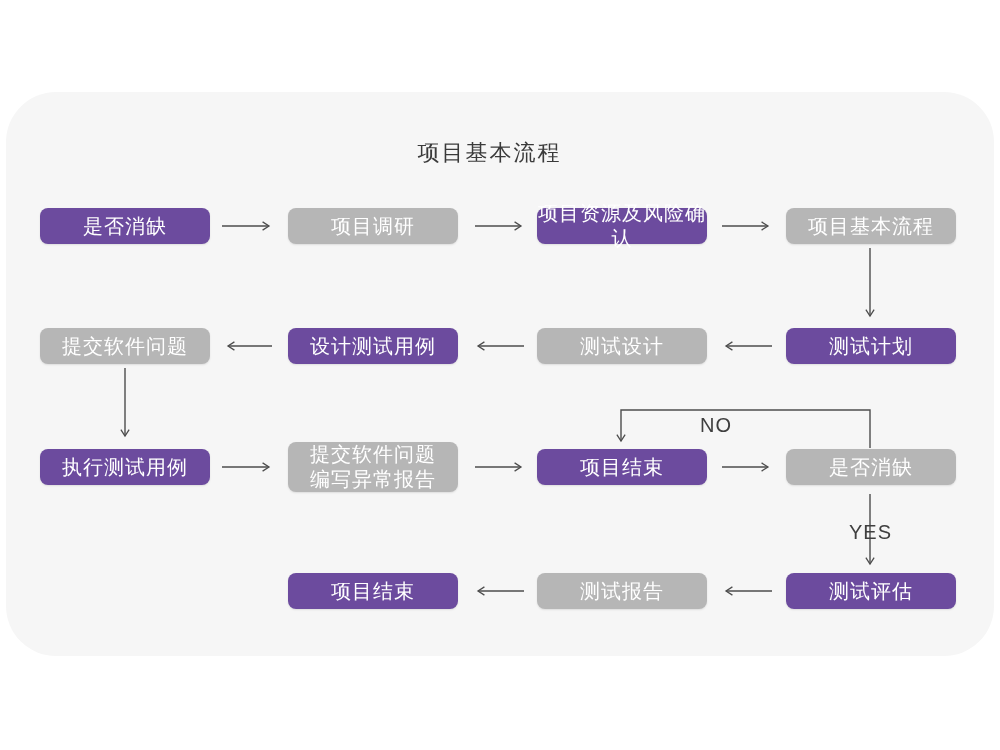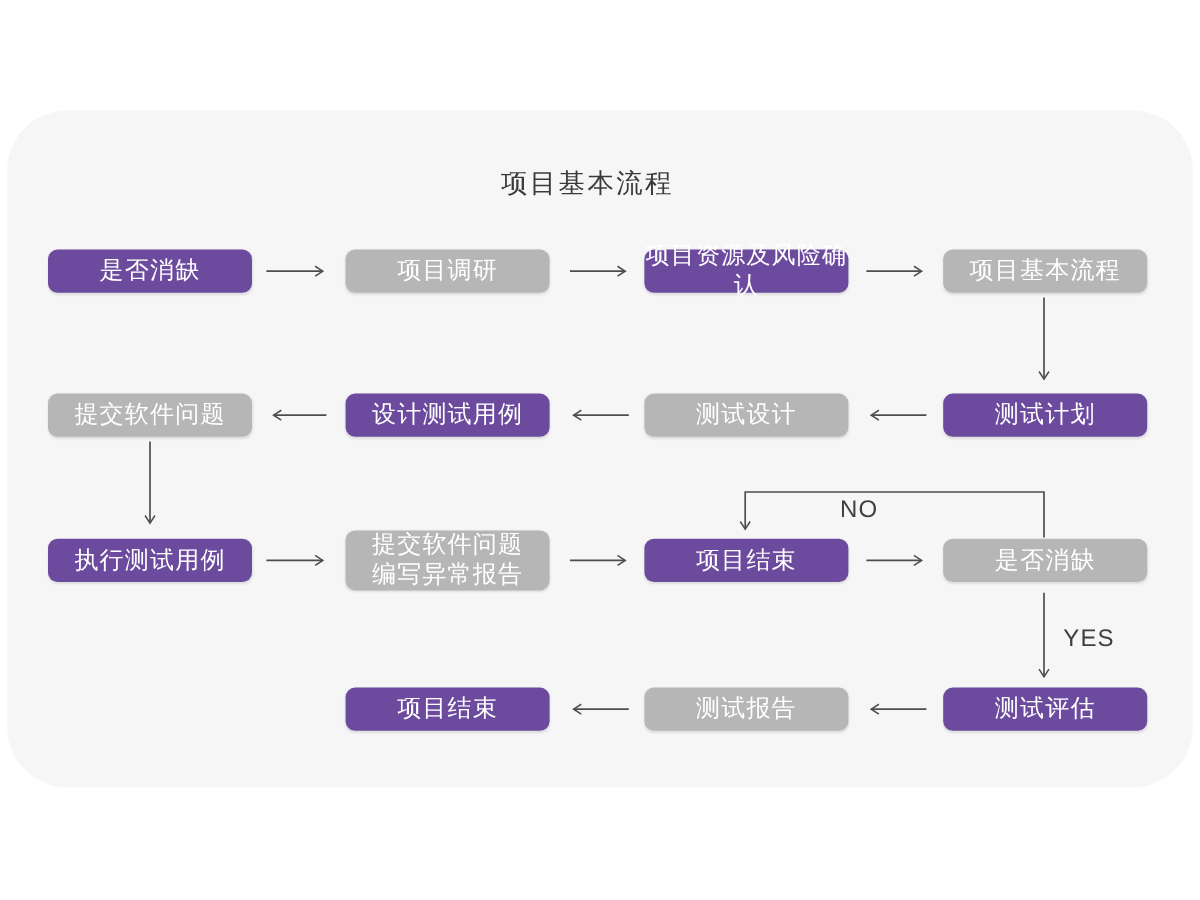--- a/index.html
+++ b/index.html
@@ -115,13 +115,13 @@
     <span>测试评估</span>
   </div>
 <div class="node gray" style="left:537px;top:573px">
     <span>测试报告</span>
   </div>
 <div class="node purple" style="left:288px;top:573px">
     <span>项目结束</span>
   </div>
 
 <div class="edge-label" style="left:700px;top:414px;width:90px;">NO</div>
-<div class="edge-label" style="left:886px;top:521px">YES</div>
+<div class="edge-label" style="left:849px;top:521px">YES</div>
 
 </body></html>

